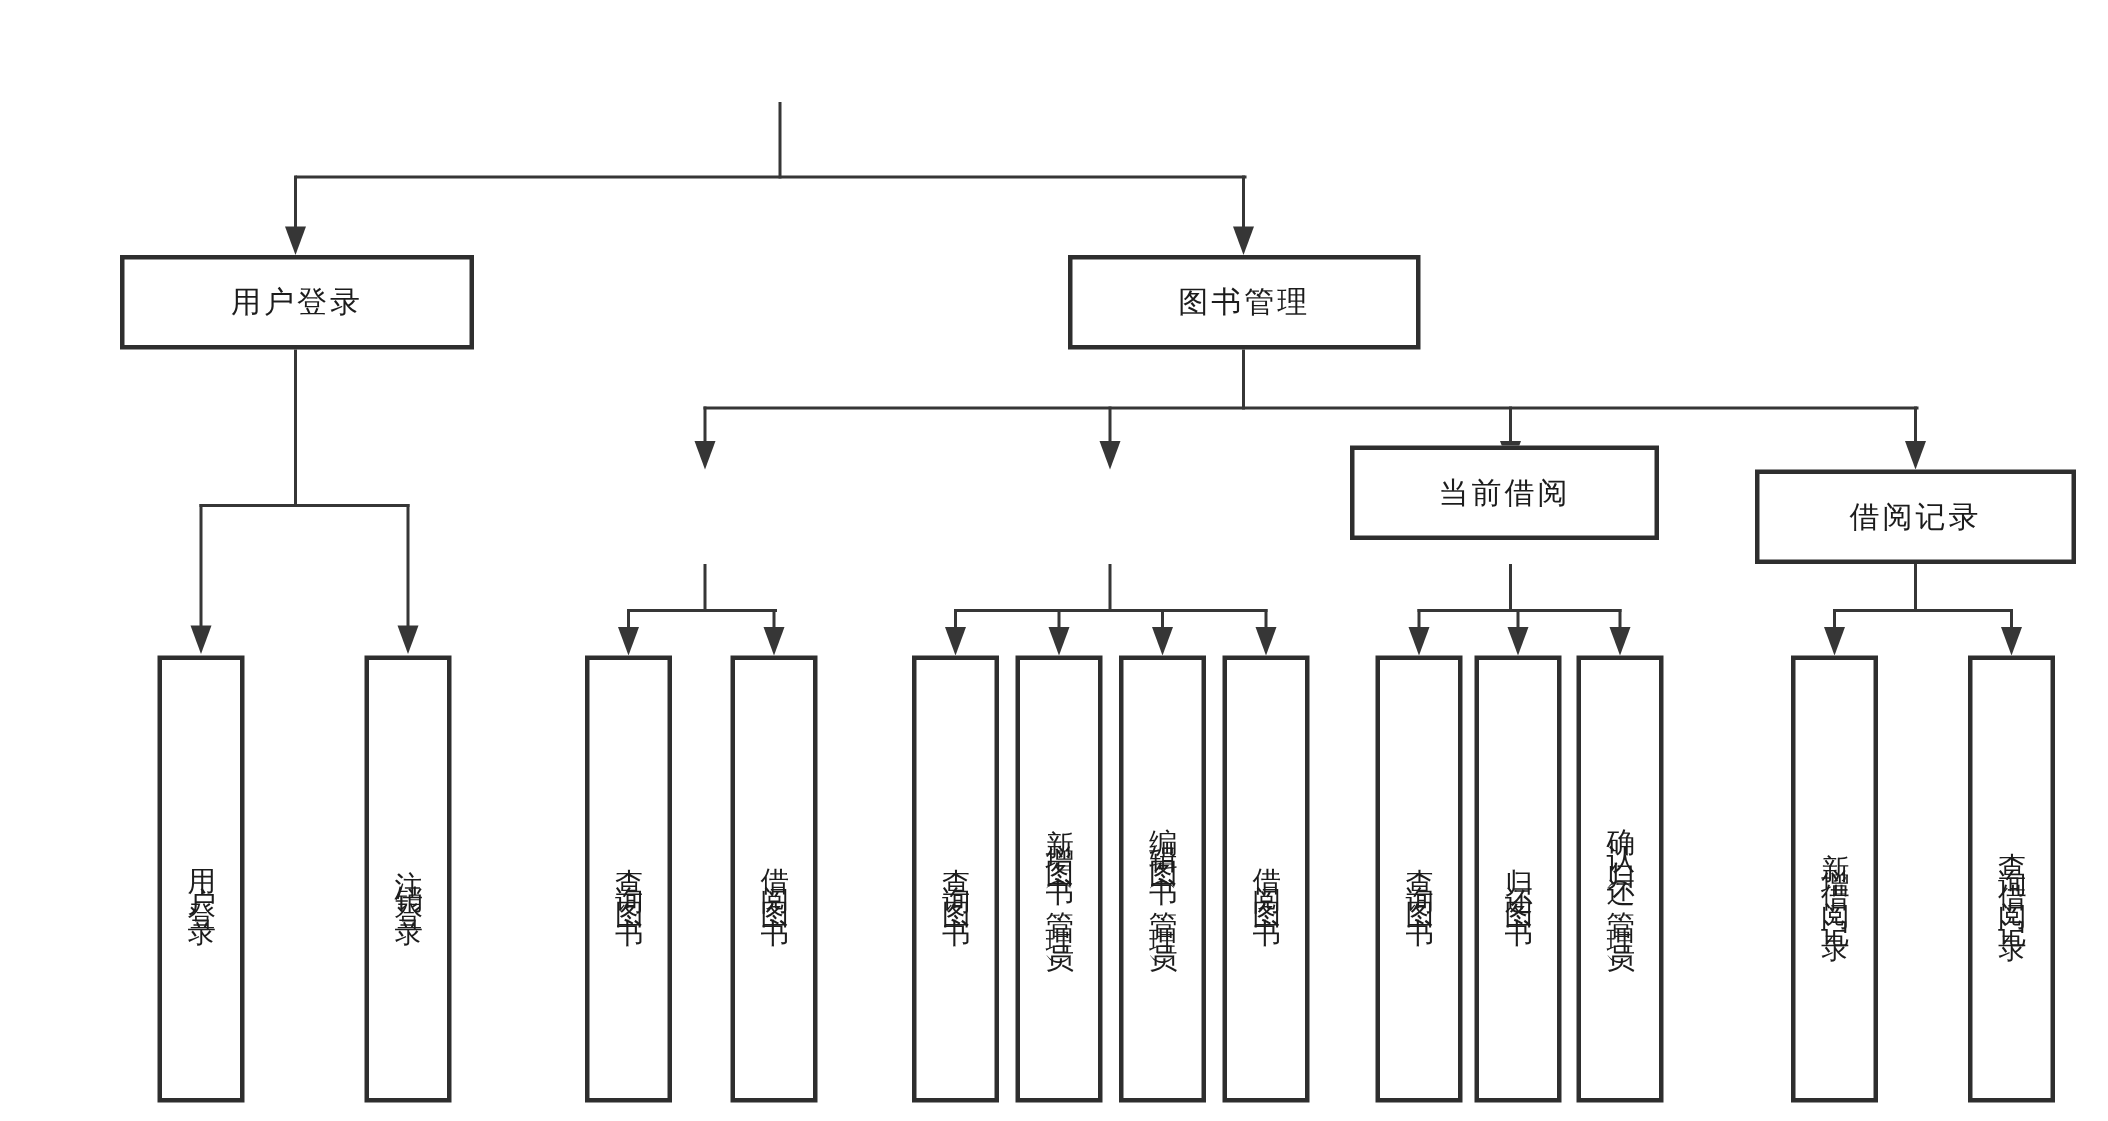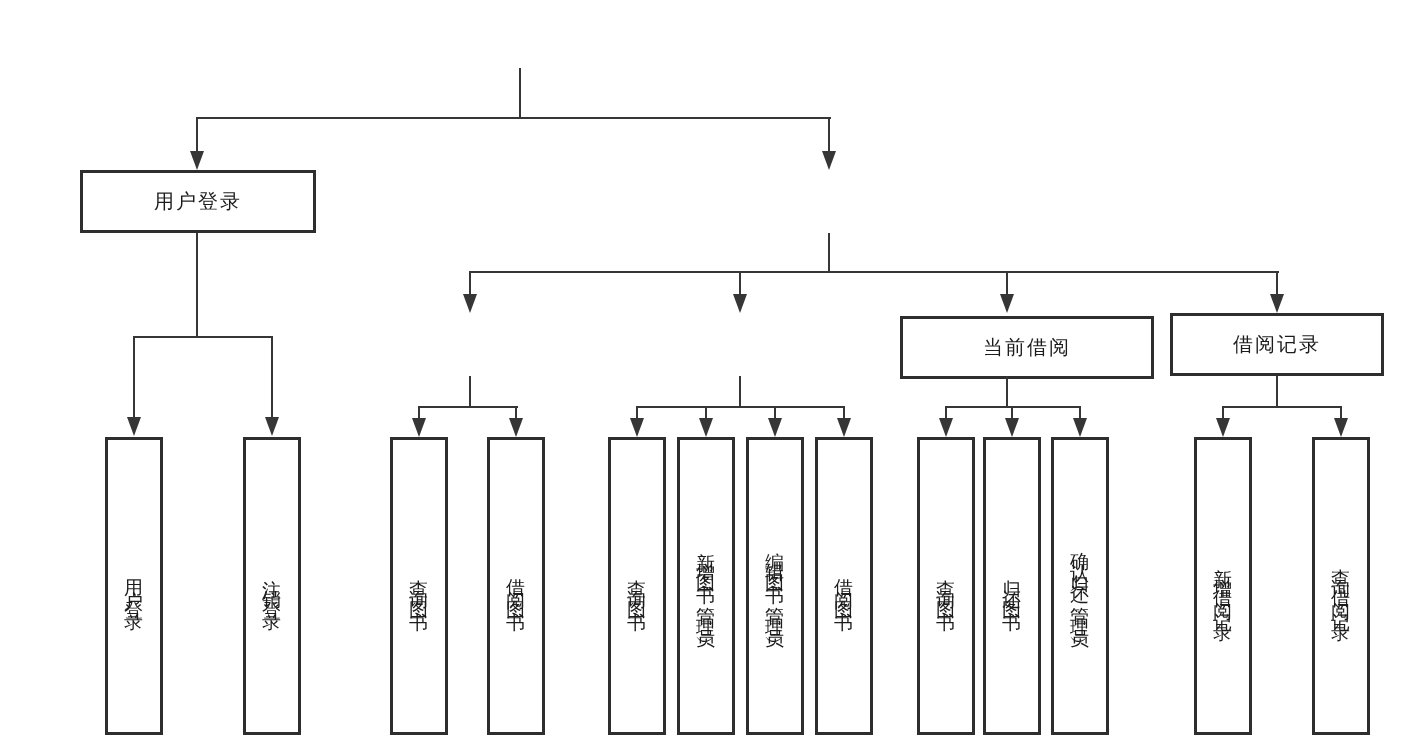--- a/index.html
+++ b/index.html
@@ -35,40 +35,43 @@
   <div class="ln" style="left:519px;top:68px;width:2px;height:51px"></div>
   <div class="ln" style="left:197px;top:117px;width:634px;height:2px"></div>
   <div class="ln" style="left:196px;top:117px;width:2px;height:35px"></div>
   <div class="arr" style="left:190px;top:151px"></div>
   <div class="ln" style="left:828px;top:117px;width:2px;height:35px"></div>
   <div class="arr" style="left:822px;top:151px"></div>
 
   <div class="bx" style="left:80px;top:170px;width:236px;height:63px">
     <span class="lbl">用户登录</span>
   </div>
+  <div class="bx" style="left:712px;top:170px;width:235px;height:63px">
+    <span class="lbl">图书管理</span>
+  </div>
 
   <div class="ln" style="left:196px;top:233px;width:2px;height:104px"></div>
   <div class="ln" style="left:133px;top:336px;width:140px;height:2px"></div>
   <div class="ln" style="left:133px;top:336px;width:2px;height:82px"></div>
   <div class="arr" style="left:127px;top:417px"></div>
   <div class="ln" style="left:271px;top:336px;width:2px;height:82px"></div>
   <div class="arr" style="left:265px;top:417px"></div>
 
   <div class="ln" style="left:828px;top:233px;width:2px;height:40px"></div>
   <div class="ln" style="left:469px;top:271px;width:810px;height:2px"></div>
   <div class="ln" style="left:469px;top:271px;width:2px;height:24px"></div>
   <div class="arr" style="left:463px;top:294px"></div>
   <div class="ln" style="left:739px;top:271px;width:2px;height:24px"></div>
   <div class="arr" style="left:733px;top:294px"></div>
   <div class="ln" style="left:1006px;top:271px;width:2px;height:24px"></div>
   <div class="arr" style="left:1000px;top:294px"></div>
   <div class="ln" style="left:1276px;top:271px;width:2px;height:24px"></div>
   <div class="arr" style="left:1270px;top:294px"></div>
 
-  <div class="bx" style="left:900px;top:316px;width:254px;height:63px">
+  <div class="bx" style="left:900px;top:297px;width:206px;height:63px">
     <span class="lbl">当前借阅</span>
   </div>
   <div class="bx" style="left:1170px;top:313px;width:214px;height:63px">
     <span class="lbl">借阅记录</span>
   </div>
 
   <div class="ln" style="left:469px;top:376px;width:2px;height:32px"></div>
   <div class="ln" style="left:418px;top:406px;width:100px;height:2px"></div>
   <div class="ln" style="left:418px;top:406px;width:2px;height:13px"></div>
   <div class="arr" style="left:412px;top:418px"></div>

